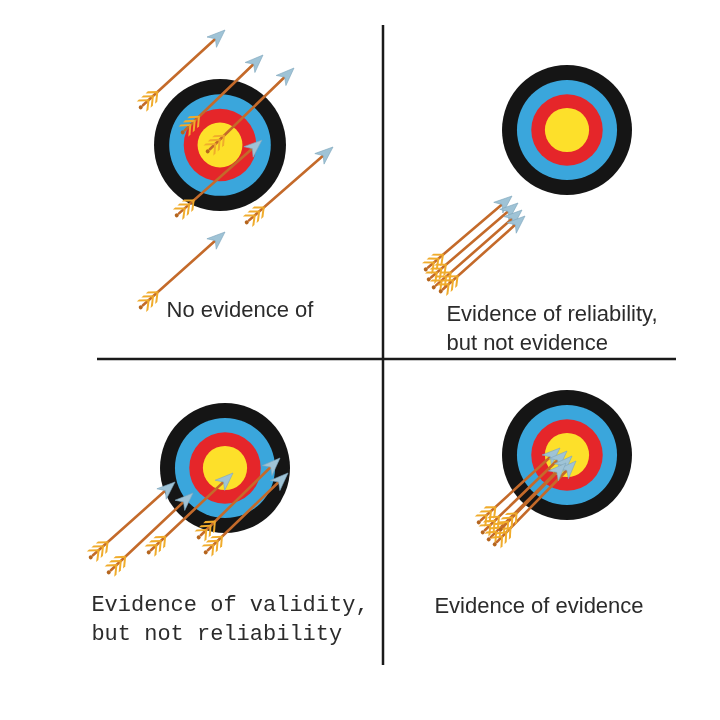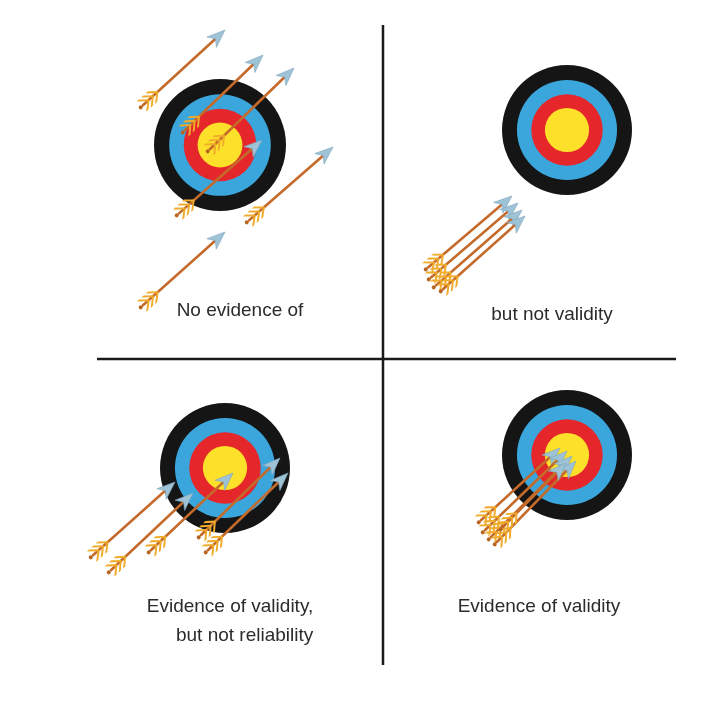--- a/index.html
+++ b/index.html
@@ -1,23 +1,23 @@
 <!DOCTYPE html>
 <html><head>
   <meta charset="utf-8">
   <style>
     html, body { margin: 0; padding: 0; background: #ffffff; }
     body { width: 720px; height: 720px; position: relative; overflow: hidden; font-family: "Liberation Sans", "DejaVu Sans", sans-serif; }
     #stage { position: absolute; left: 0; top: 0; width: 720px; height: 720px; }
     .caption {
       position: absolute;
       color: #2b2b2b;
-      font-size: 19px;
+      font-size: 22px;
       line-height: 29px;
-      text-align: right;
+      text-align: left;
       white-space: nowrap;
       transform: translateX(-50%);
     }
     .caption span { display: block; }
   </style>
 </head>
 <body>
 
 <svg id="stage" width="720" height="720" viewBox="0 0 720 720" xmlns="http://www.w3.org/2000/svg">
   <g id="dividers">
@@ -285,21 +285,22 @@
           </g>
         </g>
       </g>
     </g>
 </svg>
 
 <div id="cap-tl" class="caption" style="left: 240px; top: 295px; color: rgb(43, 43, 43);">
   <span>No evidence of</span>
 </div>
 <div id="cap-tr" class="caption" style="left: 552px; top: 299px; color: rgb(43, 43, 43);">
-  <span>but not validity</span>
+  <span>Evidence of reliability,</span>
+  <span>but not evidence</span>
 </div>
-<div id="cap-bl" class="caption" style="left: 230px; top: 591px; color: rgb(43, 43, 43);">
+<div id="cap-bl" class="caption" style="left: 230px; top: 591px; color: rgb(43, 43, 43); font-family: Liberation Mono, monospace;">
   <span>Evidence of validity,</span>
   <span>but not reliability</span>
 </div>
 <div id="cap-br" class="caption" style="left: 539px; top: 591px; color: rgb(43, 43, 43);">
-  <span>Evidence of validity</span>
+  <span>Evidence of evidence</span>
 </div>
 
 </body></html>

